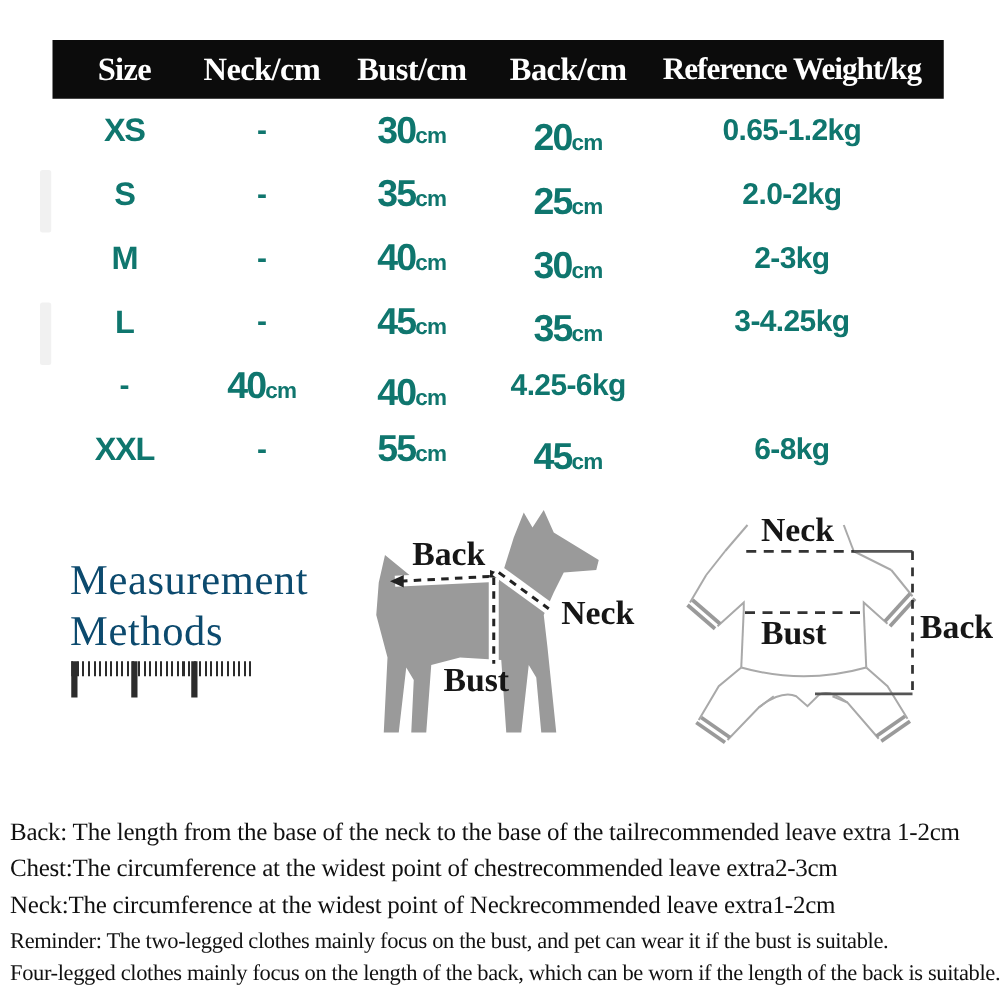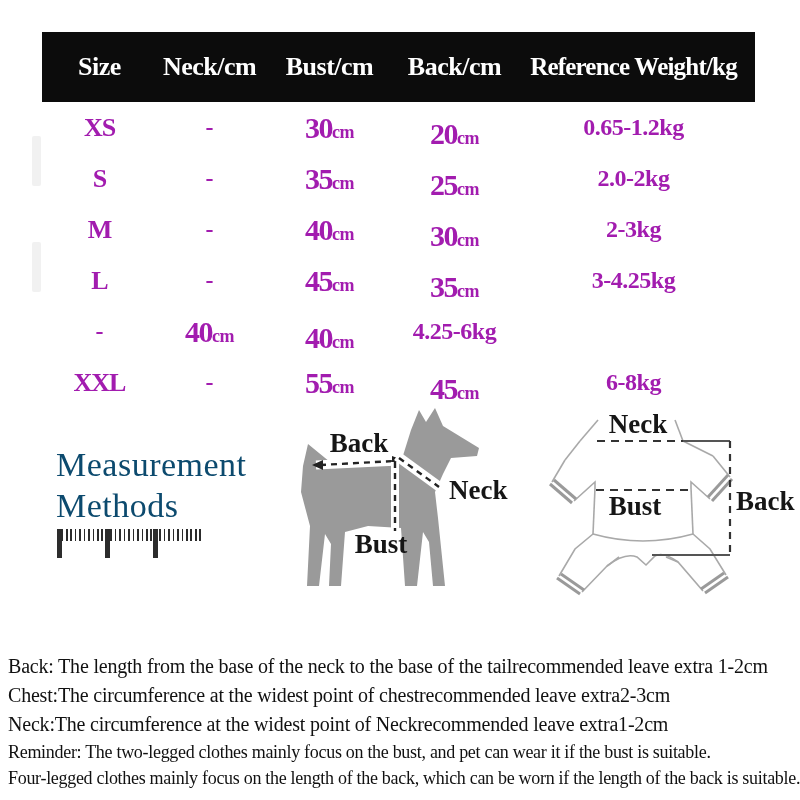--- a/index.html
+++ b/index.html
@@ -3,25 +3,25 @@
 <meta charset="utf-8">
 <style>
   html,body { margin:0; padding:0; }
   body { width:800px; height:800px; background:#ffffff; position:relative; overflow:hidden;
          font-family:"Liberation Serif", serif; color:#1a1a1a; }
   .page { position:absolute; inset:0; background:#fff; }
 
   
   .size-table { position:absolute; left:42px; top:32px; width:713px; }
   .trow { display:grid; grid-template-columns:115px 105px 135px 115px 243px; align-items:center; }
-  .thead { background:#0c0c0c; height:70px; color:#fff;
+  .thead { background:#0c0c0c; height:47px; color:#fff;
            font-family:"Liberation Serif", serif; font-weight:bold; }
   .thead .cell { text-align:center; font-size:26px; letter-spacing:-0.5px; }
   .thead .cell.c5 { font-size:25px; letter-spacing:-0.8px; }
-  .tbody-row { height:51px; font-family:Liberation Serif, serif; font-weight:bold; color:#a21caf; }
+  .tbody-row { height:51px; font-family:Liberation Sans, sans-serif; font-weight:bold; color:#0f766e; }
   .tbody-row .cell { text-align:center; }
   .cell-size { font-size:26px; letter-spacing:-1px; }
   .cell-dash { font-size:24px; }
   .cell-val  { font-size:30px; letter-spacing:-1.5px; }
   .cell-val .unit { font-size:18px; letter-spacing:-0.5px; }
   .cell-back { padding-top:12px; }
   .cell-weight { font-size:24px; letter-spacing:-0.5px; }
 
   
   .strip { position:absolute; width:9px; background:#f1f1f1; border-radius:2px; }

